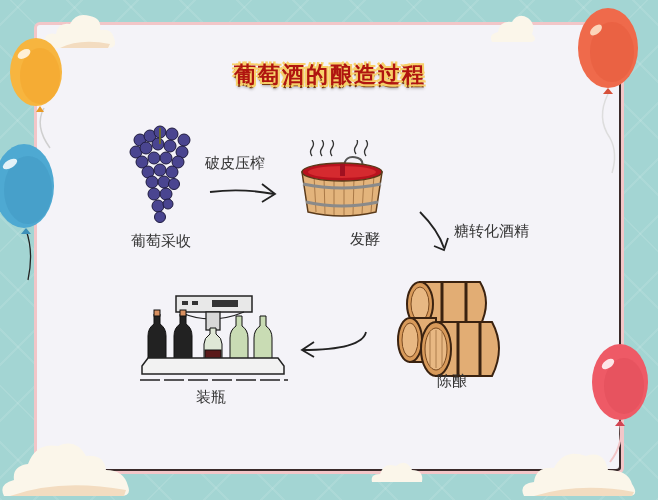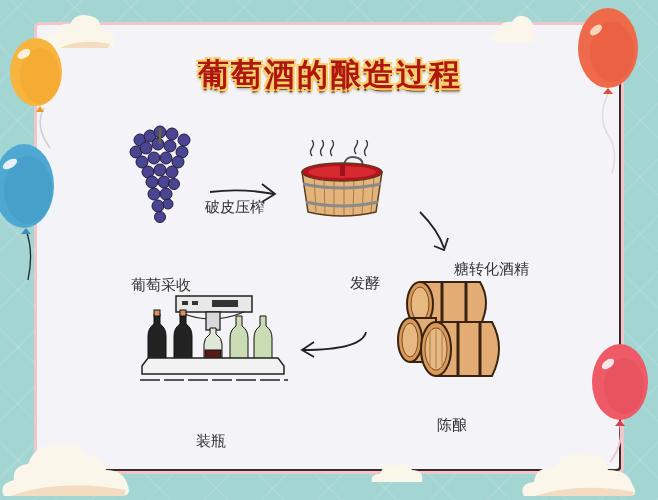--- a/index.html
+++ b/index.html
@@ -16,30 +16,29 @@
     position: absolute; left: 34px; top: 22px; width: 590px; height: 452px;
     background: #f4f3f8;
     border: 3px solid #f2c6c8;
     border-radius: 6px;
     box-shadow: inset -2px -2px 0 #3a2a2a;
   }
   .title {
     position: absolute; left: 180px; top: 50px; width: 300px; height: 50px;
     display: flex; align-items: center; justify-content: center;
     font-family: "DejaVu Sans", sans-serif;
-    font-weight: bold; font-size: 31px; letter-spacing: 2px;
+    font-weight: bold; font-size: 22px; letter-spacing: 2px;
     color: #b0150f;
     text-shadow:
       -2px -2px 0 #f7d06a, 2px -2px 0 #f7d06a, -2px 2px 0 #f7d06a, 2px 2px 0 #f7d06a,
       0 3px 0 #7a3a10, 0 4px 3px rgba(0,0,0,0.35);
   }
   .label {
     position: absolute; font-size: 15px; color: #333; white-space: nowrap;
     font-family: "DejaVu Sans", sans-serif;
-    margin-top: 44px;
   }
   .illus { position: absolute; }
   .balloon { position: absolute; }
   .cloud { position: absolute; }
 </style>
 </head>
 <body>
 
 <div class="panel"></div>
 
@@ -155,21 +154,21 @@
   <ellipse cx="44" cy="32" rx="40" ry="9" fill="#b8121e" stroke="#5a3a1a" stroke-width="1.5"></ellipse>
   <ellipse cx="44" cy="32" rx="34" ry="6" fill="#d52a2f"></ellipse>
   <rect x="42" y="24" width="5" height="12" fill="#a01020"></rect>
 </svg>
 <div class="label" style="left:350px;top:230px">发酵</div>
 
 <svg class="illus" style="left:416px;top:208px" width="36" height="46" viewBox="0 0 36 46">
   <path d="M4 4 Q22 22 28 40" stroke="#222" stroke-width="1.8" fill="none"></path>
   <path d="M18 38 L28 42 L32 30" stroke="#222" stroke-width="1.8" fill="none"></path>
 </svg>
-<div class="label" style="left:454px;top:216px">糖转化酒精</div>
+<div class="label" style="left:454px;top:222px">糖转化酒精</div>
 
 <svg class="illus" style="left:396px;top:276px" width="112" height="108" viewBox="0 0 112 108">
 
   <path d="M24 6 L84 6 Q96 26 84 50 L24 50 Z" fill="#e2ad74" stroke="#3a2210" stroke-width="2"></path>
   <g stroke="#3a2210" stroke-width="3">
       <line x1="46" y1="6" x2="46" y2="50"></line>
       <line x1="70" y1="6" x2="70" y2="50"></line>
     </g>
   <ellipse cx="24" cy="28" rx="13" ry="22" fill="#d89a5a" stroke="#3a2210" stroke-width="2"></ellipse>
   <ellipse cx="24" cy="28" rx="9" ry="17" fill="#e8b883" stroke="#7a4a20" stroke-width="1"></ellipse>

